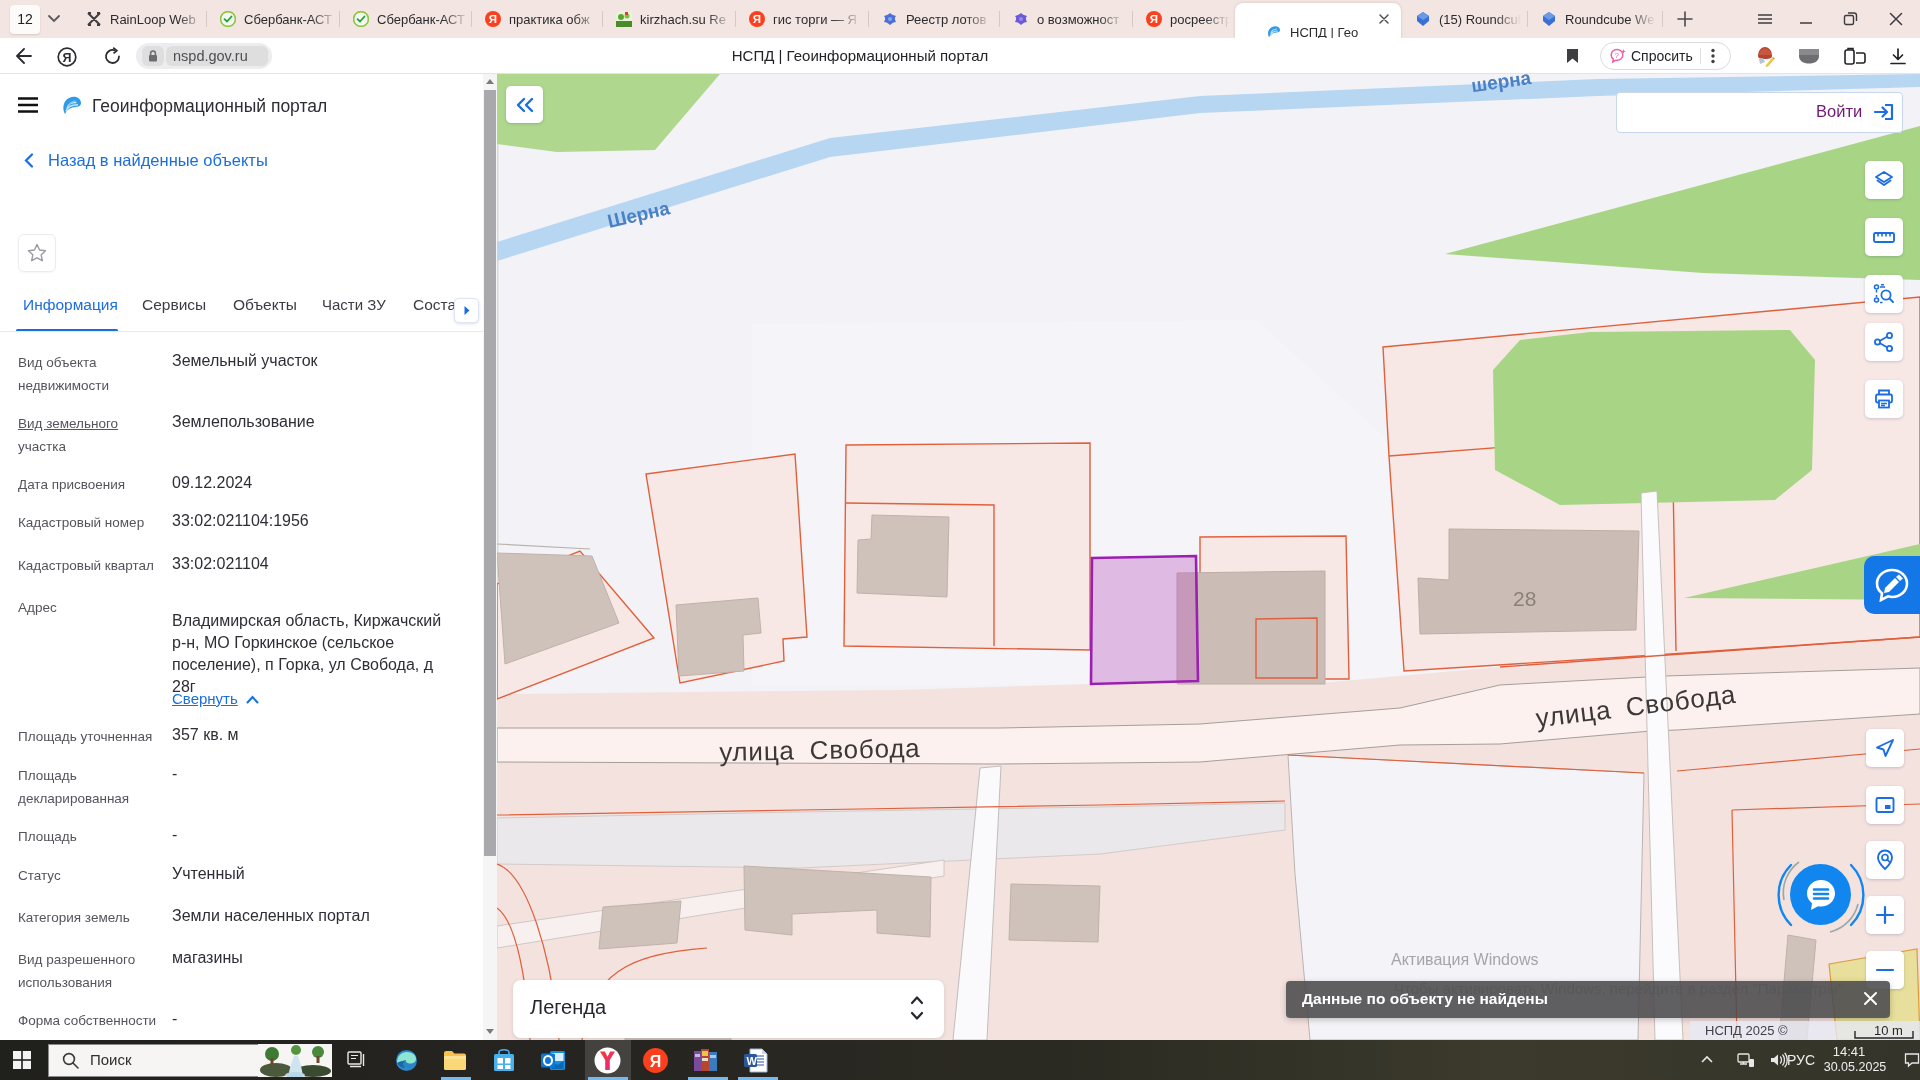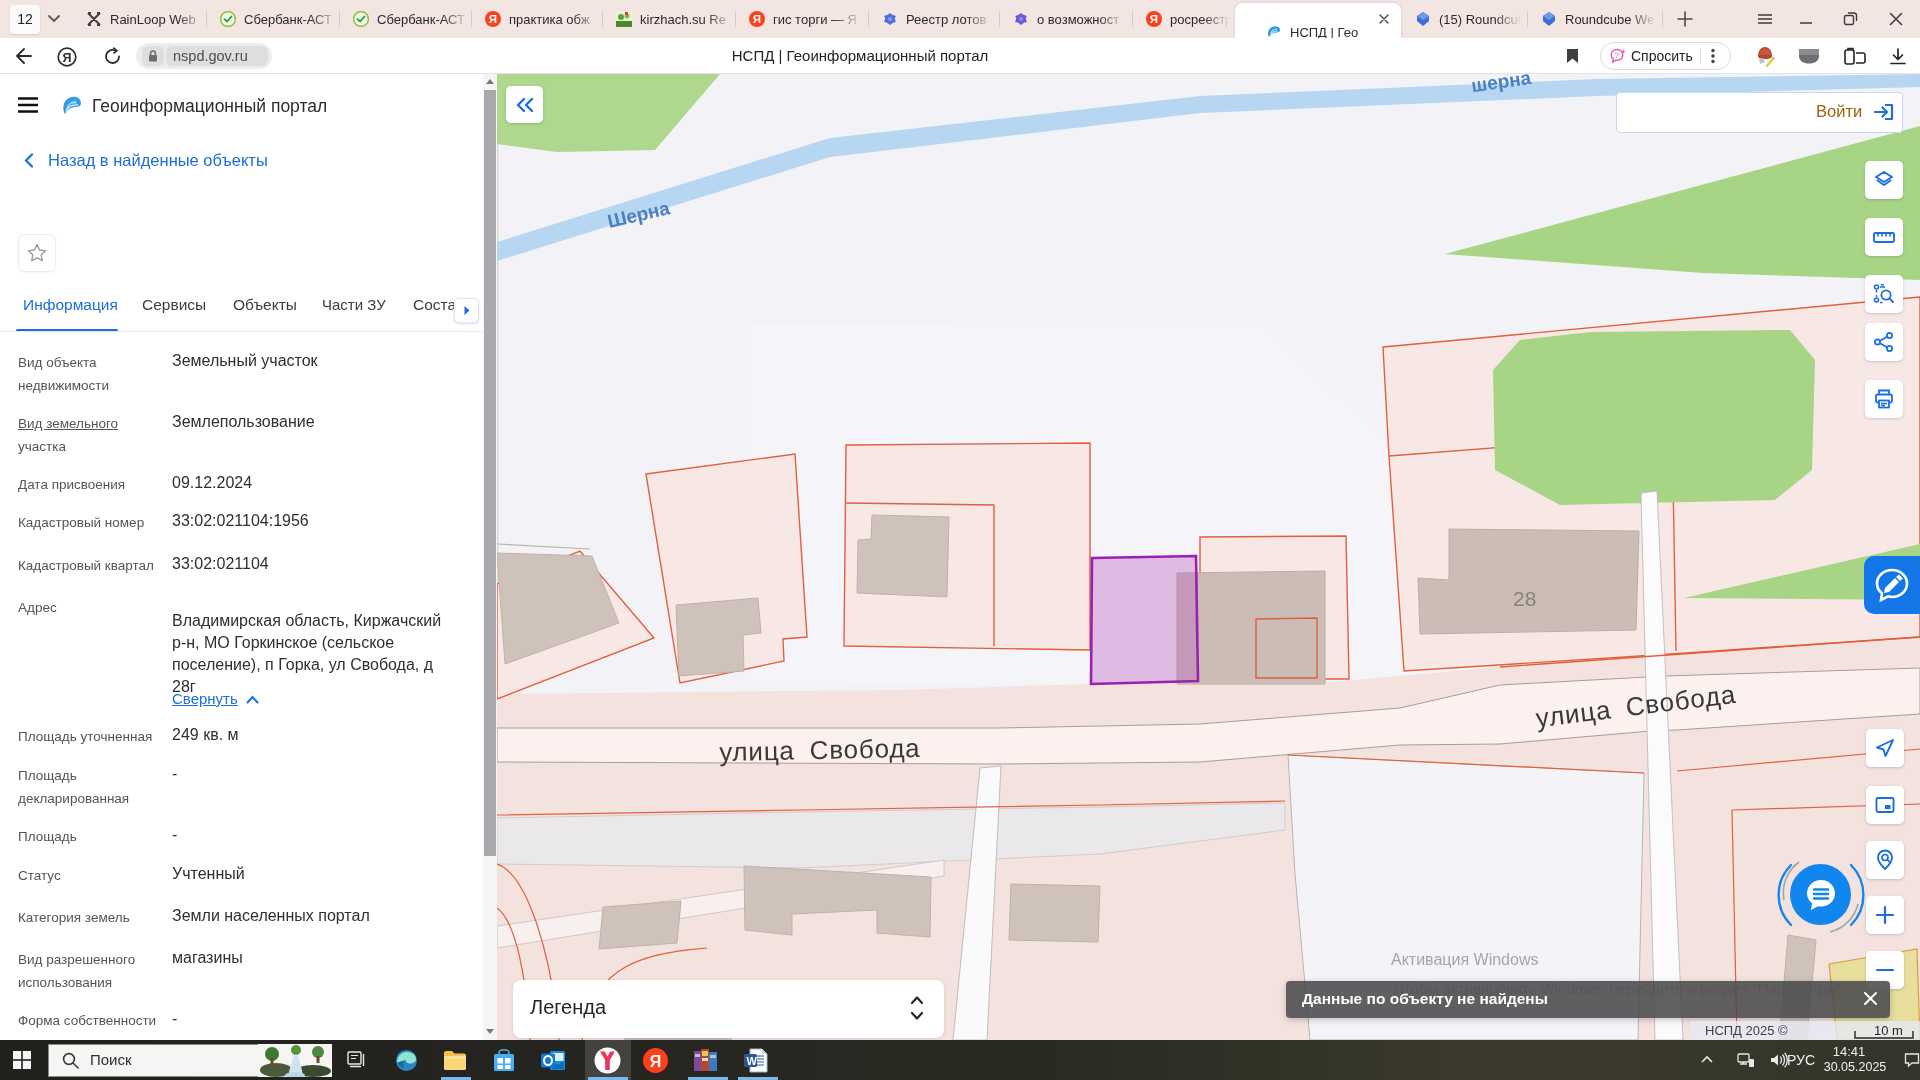--- a/index.html
+++ b/index.html
@@ -303,21 +303,21 @@
 
   <div class="lbl" style="top:526px;">Адрес</div>
   <div class="val" style="top:536px;line-height:22px;">Владимирская область, Киржачский<br>р-н, МО Горкинское (сельское<br>поселение), п Горка, ул Свобода, д<br>28г</div>
 
   <div class="abs" style="left:172px;top:616px;font-size:15px;color:#1b6ee0;text-decoration:underline;">Свернуть</div>
   <svg class="abs" style="left:246px;top:621px;" width="13" height="9" viewBox="0 0 13 9">
           <path d="M1.5 7.5 L6.5 2 L11.5 7.5" fill="none" stroke="#1b6ee0" stroke-width="2" stroke-linecap="round"></path>
         </svg>
 
   <div class="lbl" style="top:655px;">Площадь уточненная</div>
-  <div class="val" style="top:652px;">249 кв. м</div>
+  <div class="val" style="top:652px;">357 кв. м</div>
 
   <div class="lbl" style="top:694px;">Площадь</div>
   <div class="lbl" style="top:717px;">декларированная</div>
   <div class="val" style="top:691px;">-</div>
 
   <div class="lbl" style="top:755px;">Площадь</div>
   <div class="val" style="top:752px;">-</div>
 
   <div class="lbl" style="top:794px;">Статус</div>
   <div class="val" style="top:791px;">Учтенный</div>
@@ -438,21 +438,21 @@
   <text x="1140" y="641" font-size="26" fill="#3b3836" font-family="Liberation Sans" transform="rotate(-7 1140 641)" text-anchor="middle" style="word-spacing:7px;letter-spacing:0.8px;">улица Свобода</text>
 </svg>
 
 <div class="mbtn" style="left:9px;top:12px;width:37px;height:37px;">
   <svg width="18" height="16" viewBox="0 0 18 16">
             <path d="M8 2 L2 8 L8 14 M16 2 L10 8 L16 14" fill="none" stroke="#1b6ee0" stroke-width="2.4" stroke-linecap="round" stroke-linejoin="round"></path>
           </svg>
 </div>
 
 <div class="abs" style="left:1119px;top:18px;width:287px;height:41px;background:#fff;border:1px solid #c9d6ef;border-radius:4px;"></div>
-<div class="abs" style="left:1319px;top:28px;font-size:16.5px;color:#a16207;">Войти</div>
+<div class="abs" style="left:1319px;top:28px;font-size:16.5px;color:#701a75;">Войти</div>
 <svg class="abs" style="left:1376px;top:27px;" width="22" height="22" viewBox="0 0 22 22">
           <path d="M12 4 H19 V18 H12" fill="none" stroke="#1b6ee0" stroke-width="2.2" stroke-linejoin="round"></path>
           <path d="M2 11 H13 M9.5 6.5 L14 11 L9.5 15.5" fill="none" stroke="#1b6ee0" stroke-width="2.2" stroke-linecap="round" stroke-linejoin="round"></path>
         </svg>
 
 <div class="mbtn" style="left:1368px;top:87px;">
   <svg width="22" height="22" viewBox="0 0 22 22">
             <path d="M11 3 L19 8 L11 13 L3 8 Z" fill="none" stroke="#1b6ee0" stroke-width="1.9" stroke-linejoin="round"></path>
             <path d="M4.5 11.5 L11 16 L17.5 11.5" fill="none" stroke="#1b6ee0" stroke-width="1.9" stroke-linecap="round" stroke-linejoin="round"></path>
           </svg>

